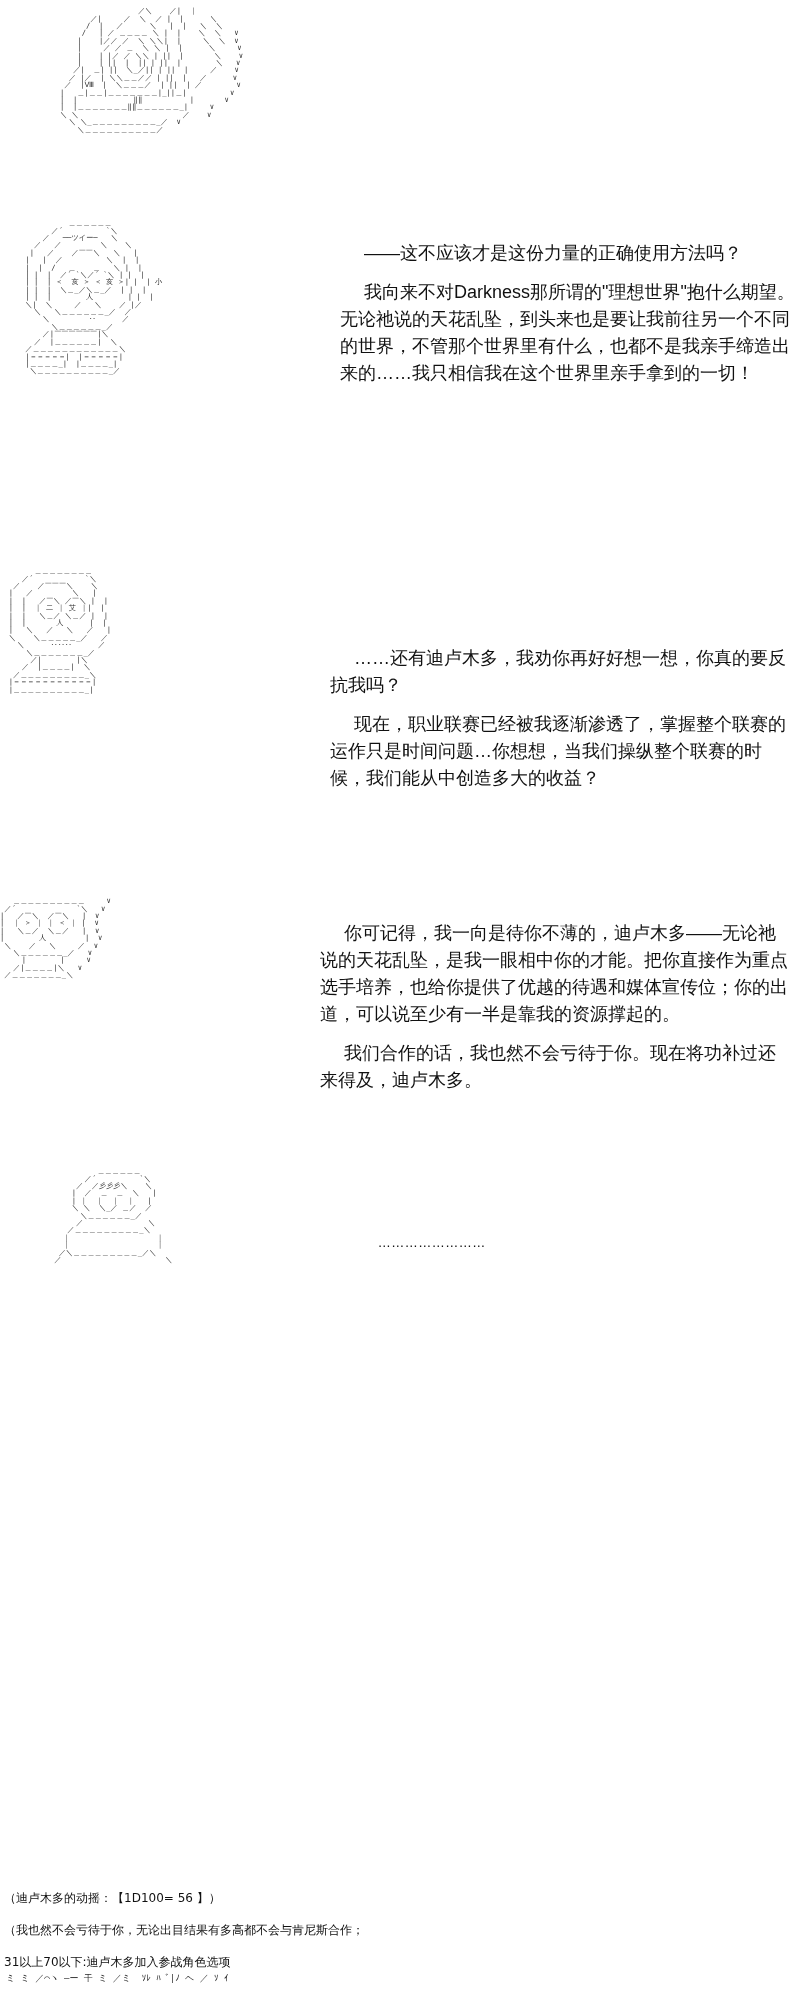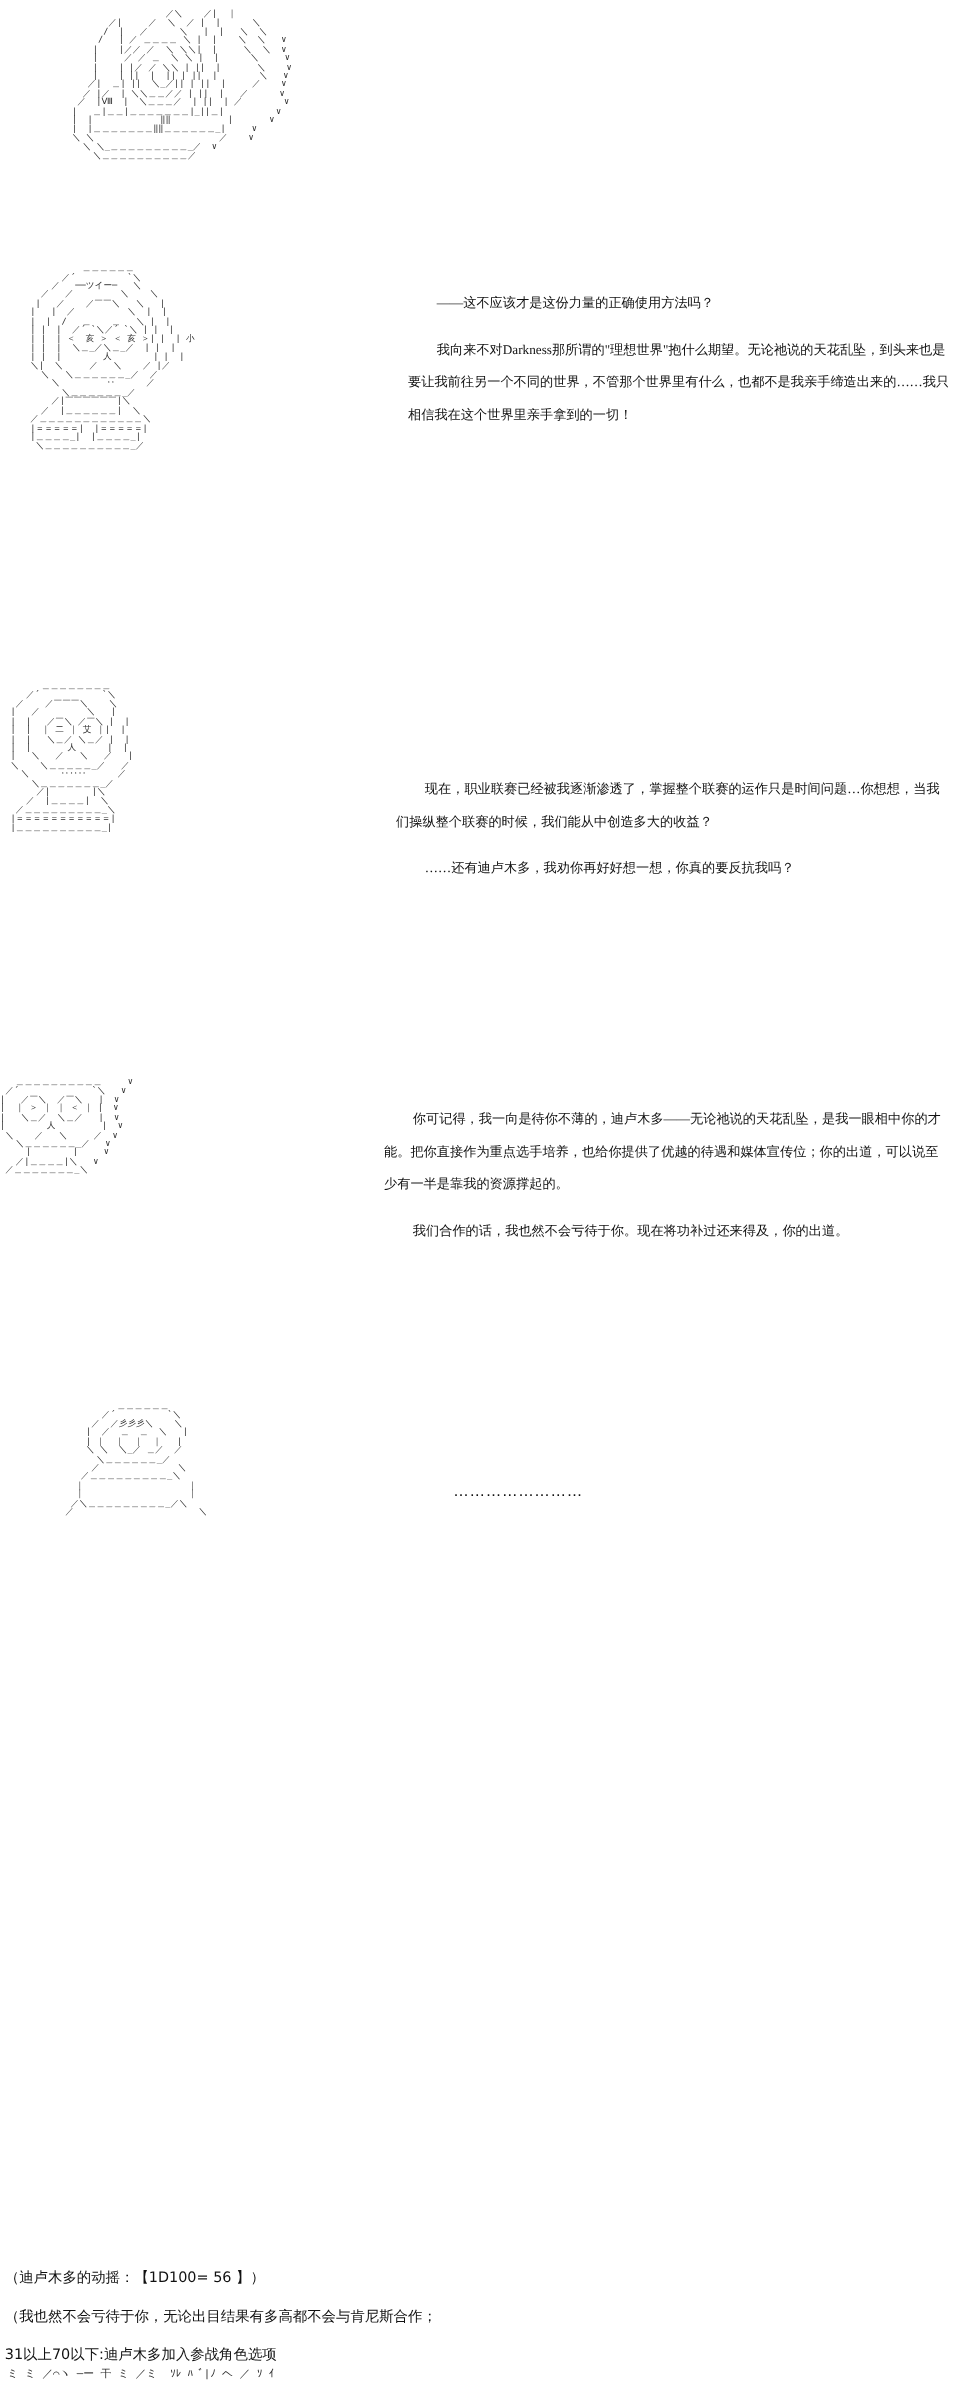--- a/index.html
+++ b/index.html
@@ -59,22 +59,22 @@
     position: absolute;
     left: 50px;
     top: 1160px;
     font-size: 7.2px;
     line-height: 7.4px;
   }
 
   
   .dlg {
     position: absolute;
-    font-family: Liberation Serif, serif;
-    font-size: 11px;
+    font-family: Liberation Sans, sans-serif;
+    font-size: 18px;
     line-height: 27px;
     color: #111;
   }
   .dlg p {
     margin: 0 0 12px 0;
     text-indent: 0;
   }
   .dlg p.ind {
     text-indent: 24px;
   }
@@ -179,39 +179,39 @@
   ＼    ＼＿＿＿＿＿_／   ／
     ＼      ‥‥‥      ／
       ＼＿＿＿＿＿＿＿_／
        ／|        |＼
      ／  |＿＿＿＿|  ＼
    ／＿＿＿＿＿＿＿＿＿_＼
   |＝＝＝＝＝＝＝＝＝＝＝|
   |＿＿＿＿＿＿＿＿＿＿_|</pre>
 
   <div class="dlg dlg-2">
+    <p class="ind">……还有迪卢木多，我劝你再好好想一想，你真的要反抗我吗？</p>
     <p class="ind">现在，职业联赛已经被我逐渐渗透了，掌握整个联赛的运作只是时间问题…你想想，当我们操纵整个联赛的时候，我们能从中创造多大的收益？</p>
-    <p class="ind">……还有迪卢木多，我劝你再好好想一想，你真的要反抗我吗？</p>
   </div>
 
   <pre class="aa aa-4">   ＿＿＿＿＿＿＿＿＿＿     ∨
  ／´              `＼   ∨
 |   ／￣＼  ／￣＼   |  ∨
 |  ｜ ＞ ｜ ｜ ＜ ｜ |  ∨
 |   ＼＿／  ＼＿／   |  ∨
 |        人         |  ∨
  ＼    ／   ＼     ／  ∨
    ＼＿＿＿＿＿＿_／   ∨
      |        |     ∨
    ／|＿＿＿＿|＼   ∨
  ／＿＿＿＿＿＿＿_＼</pre>
 
   <div class="dlg dlg-3">
     <p class="ind">你可记得，我一向是待你不薄的，迪卢木多——无论祂说的天花乱坠，是我一眼相中你的才能。把你直接作为重点选手培养，也给你提供了优越的待遇和媒体宣传位；你的出道，可以说至少有一半是靠我的资源撑起的。</p>
-    <p class="ind">我们合作的话，我也然不会亏待于你。现在将功补过还来得及，你的出道。</p>
+    <p class="ind">我们合作的话，我也然不会亏待于你。现在将功补过还来得及，迪卢木多。</p>
   </div>
 
   <pre class="aa aa-5">           ＿＿＿＿＿＿
         ／´          `＼
       ／  ／彡彡彡＼    ＼
      |  ／  ＿  ＿  ＼   |
      | ｜  ｜  ｜  ｜   |
      ＼ ＼  ＼_／ ＿／  ／
        ＼＿＿＿＿＿＿_／
       ／               ＼

